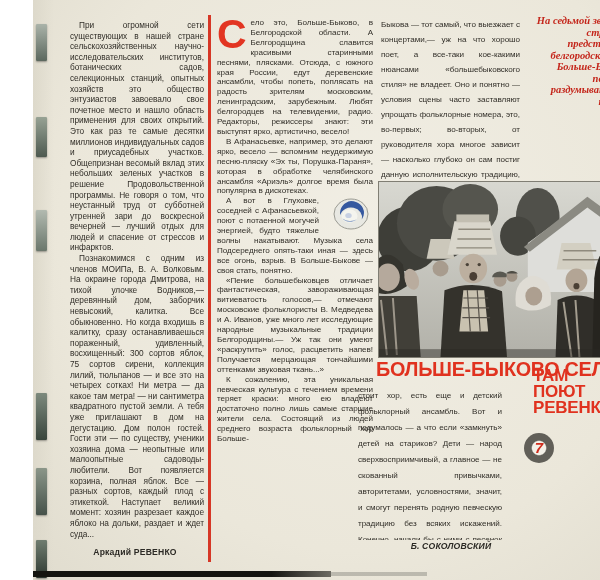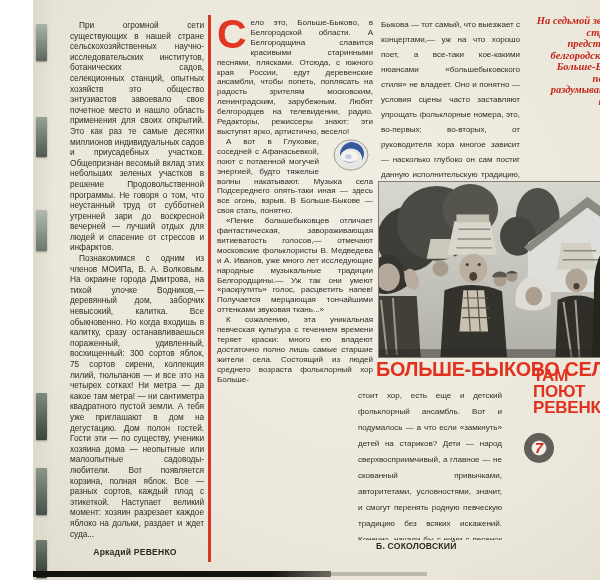--- a/index.html
+++ b/index.html
@@ -25,21 +25,21 @@
   .bodytext{font-size:8.1px;line-height:10.2px;letter-spacing:-0.05px;color:#312e28;}
   .bodytext p{margin:0;text-indent:9px;}
   .bodytext p.cont{text-indent:0;}
   .col1{left:37px;top:20px;width:134px;height:520px;font-size:8.3px;line-height:10.6px;}
   .col2{left:184px;top:18px;width:156px;height:548px;line-height:9.9px;}
   .col3top{left:348px;top:17px;width:139px;height:164px;line-height:15px;}
   .col3bot{left:325px;top:388px;width:144px;height:152px;line-height:16px;}
 
   .byline{position:absolute;font-weight:bold;font-size:8.6px;color:#2c2a25;letter-spacing:.2px;}
   .byline1{left:37px;top:547px;width:130px;text-align:center;}
-  .byline3{left:343px;top:541px;width:150px;text-align:left;}
+  .byline3{left:343px;top:541px;width:150px;text-align:center;font-style:italic;}
 
   .vrule{position:absolute;left:175px;top:15px;width:2.5px;height:547px;background:#d63726;}
 
   .dropcap{float:left;font-weight:bold;font-size:41px;line-height:31px;
     color:#e23522;margin:1px 4px 0 0;}
 
   
   .disc{float:right;width:36px;height:32px;margin:2px 13px 2px 5px;}
 
   
@@ -91,20 +91,21 @@
   <div class="col bodytext col1">
     <p>При огромной сети существующих в нашей стране сельскохозяйственных научно-исследовательских институтов, ботанических садов, селекционных станций, опытных хозяйств это общество энтузиастов завоевало свое почетное место и нашло область применения для своих открытий. Это как раз те самые десятки миллионов индивидуальных садов и приусадебных участков. Общепризнан весомый вклад этих небольших зеленых участков в решение Продовольственной программы. Не говоря о том, что неустанный труд от субботней утренней зари до воскресной вечерней — лучший отдых для людей и спасение от стрессов и инфарктов.</p>
     <p>Познакомимся с одним из членов МОИПа, В. А. Волковым. На окраине города Дмитрова, на тихой улочке Водников,— деревянный дом, заборчик невысокий, калитка. Все обыкновенно. Но когда входишь в калитку, сразу останавливаешься пораженный, удивленный, восхищенный: 300 сортов яблок, 75 сортов сирени, коллекция лилий, тюльпанов — и все это на четырех сотках! Ни метра — да какое там метра! — ни сантиметра квадратного пустой земли. А тебя уже приглашают в дом на дегустацию. Дом полон гостей. Гости эти — по существу, ученики хозяина дома — неопытные или малоопытные садоводы-любители. Вот появляется корзина, полная яблок. Все — разных сортов, каждый плод с этикеткой. Наступает великий момент: хозяин разрезает каждое яблоко на дольки, раздает и ждет суда...</p>
   </div>
   <div class="byline byline1">Аркадий РЕВЕНКО</div>
 
   <div class="vrule"></div>
 
   <div class="col bodytext col2">
     <p class="cont"><span class="dropcap">С</span><span>ело это, Больше-Быково, в Белгородской области. А Белгородщина славится красивыми старинными песнями, плясками. Отсюда, с южного края России, едут деревенские ансамбли, чтобы попеть, поплясать на радость зрителям московским, ленинградским, зарубежным. Любят белгородцев на телевидении, радио. Редакторы, режиссеры знают: эти выступят ярко, артистично, весело!</span></p>
+    <p>В Афанасьевке, например, это делают ярко, весело — вспомним неудержимую песню-пляску «Эх ты, Порушка-Параня», которая в обработке челябинского ансамбля «Ариэль» долгое время была популярна в дискотеках.</p>
     <p><span class="disc"><svg viewBox="0 0 36 32" xmlns="http://www.w3.org/2000/svg">
         <ellipse cx="18" cy="16" rx="17" ry="15" fill="#e8e8e2" stroke="#9b9b93" stroke-width="1"></ellipse>
         <path d="M18 3 a13 12 0 0 1 13 12 a13 12 0 0 1 -2.2 6.6 a9 8 0 0 0 -21.5 -4.5 a13 12 0 0 1 10.7 -14.1 z" fill="#35589f"></path>
         <ellipse cx="16.5" cy="18" rx="8" ry="6.8" fill="#f4f4ee"></ellipse>
         <path d="M9.5 20.5 a8.5 6.5 0 0 0 14 1 a11 8.5 0 0 1 -14 -1 z" fill="#7f97c2"></path>
         <ellipse cx="15.5" cy="17.5" rx="3.2" ry="2.6" fill="#c7d0e2"></ellipse>
       </svg></span><span>А вот в Глуховке, соседней с Афанасьевкой, поют с потаенной могучей энергией, будто тяжелые волны накатывают. Музыка села Подсереднего опять-таки иная — здесь все огонь, взрыв. В Больше-Быкове — своя стать, понятно.</span></p>
     <p>«Пение большебыковцев отличает фантастическая, завораживающая витиеватость голосов,— отмечают московские фольклористы В. Медведева и А. Иванов, уже много лет исследующие народные музыкальные традиции Белгородщины.— Уж так они умеют «раскрутить» голос, расцветить напев! Получается мерцающая тончайшими оттенками звуковая ткань...»</p>
     <p>К сожалению, эта уникальная певческая культура с течением времени теряет краски: много ею владеют достаточно полно лишь самые старшие жители села. Состоящий из людей среднего возраста фольклорный хор Больше-</p>
   </div>

